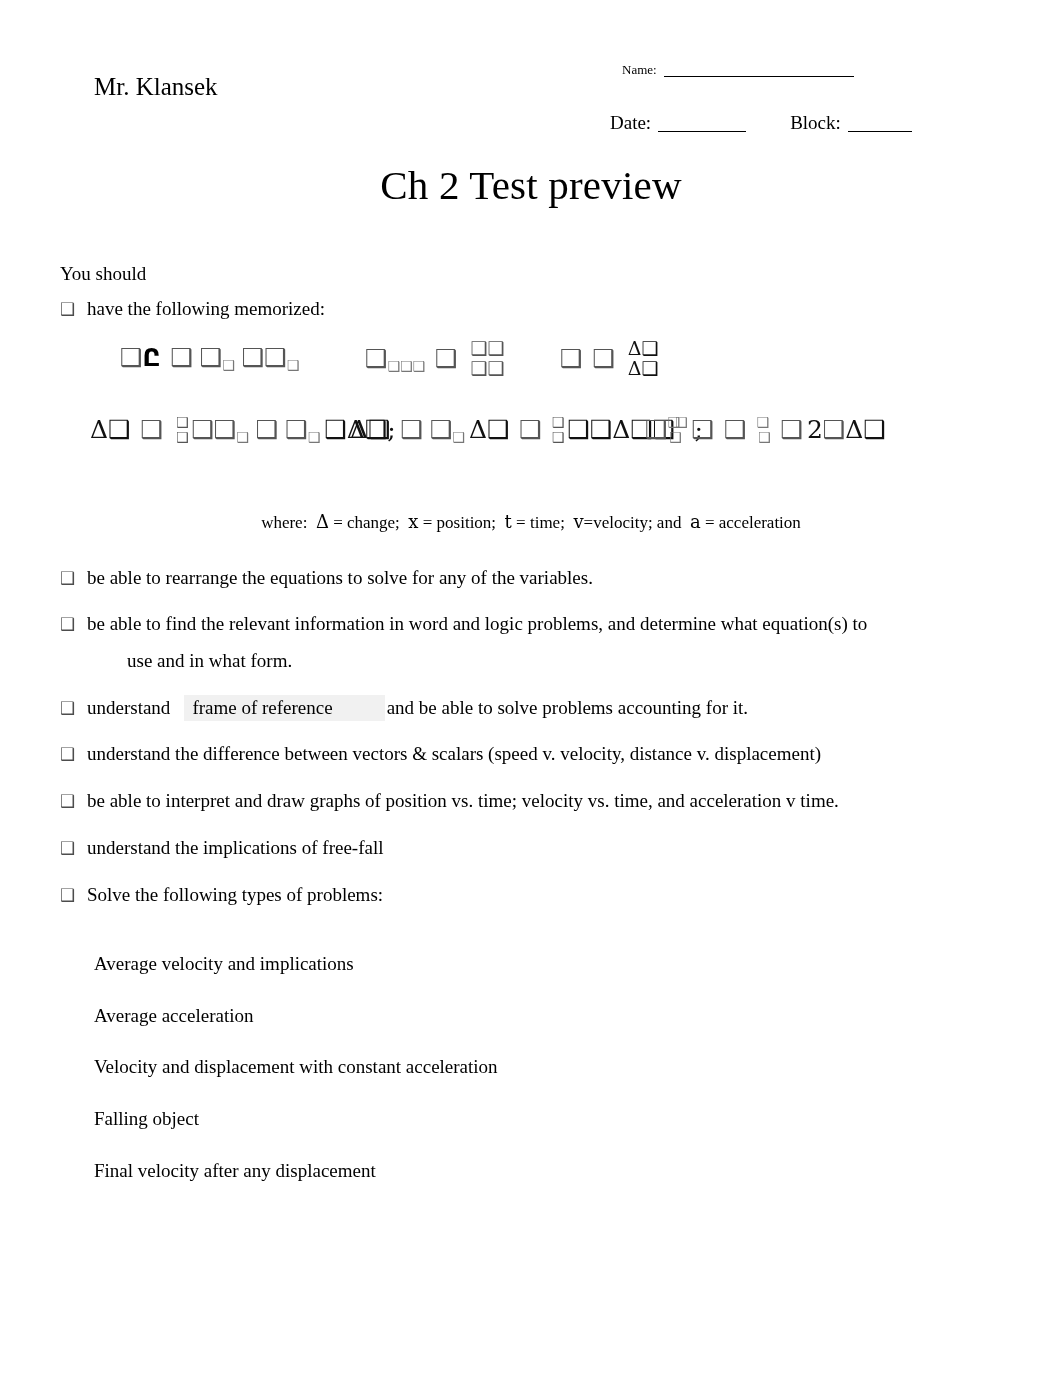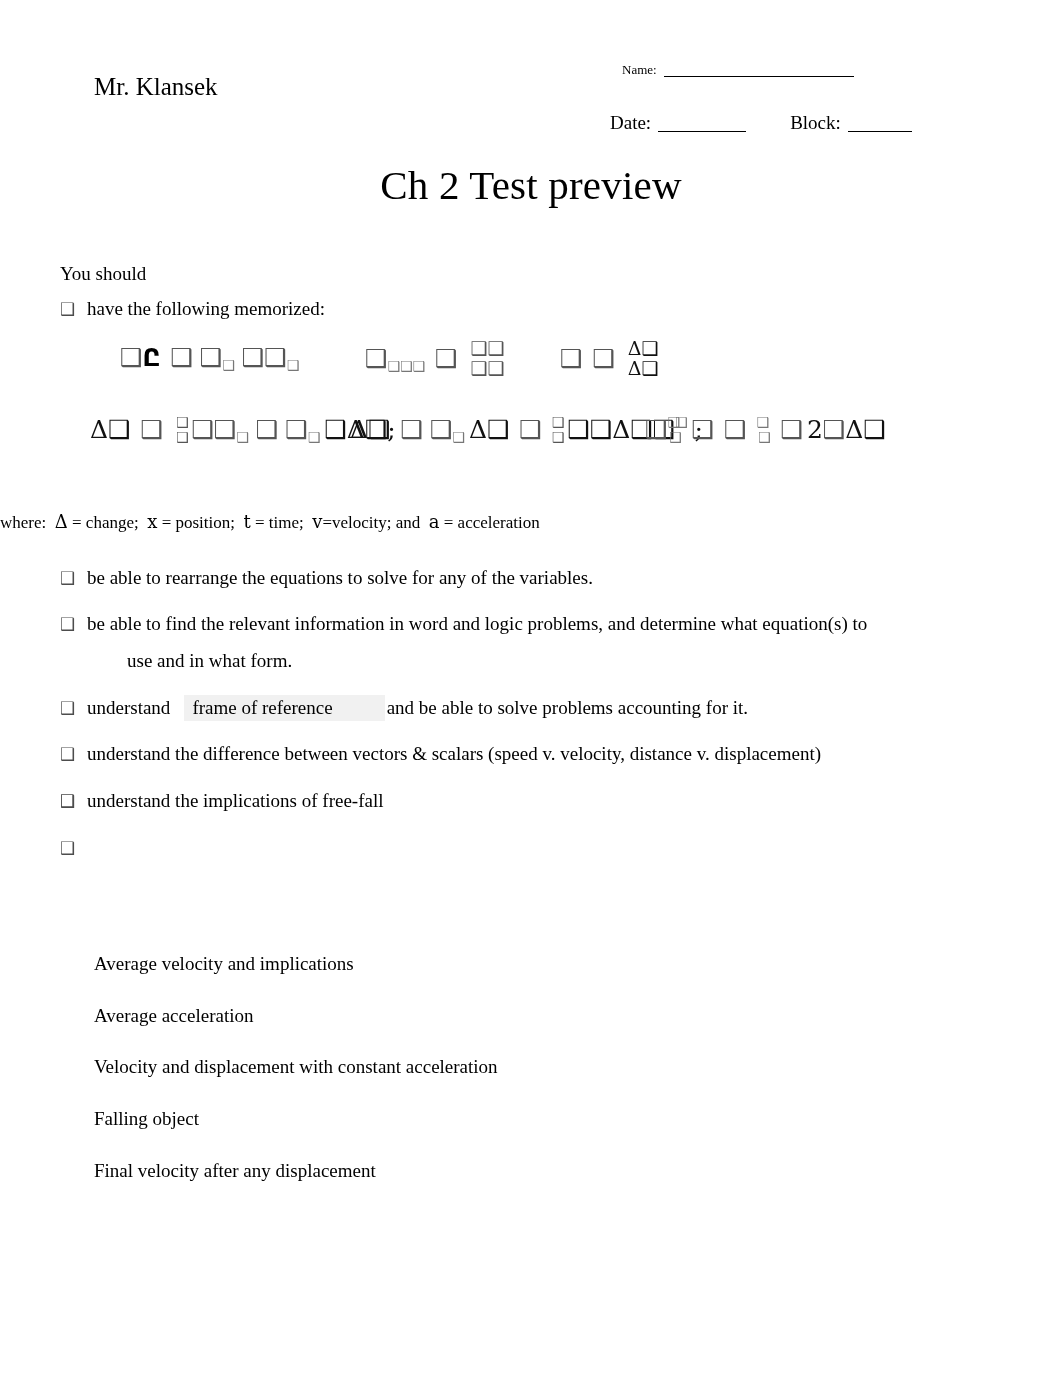--- a/index.html
+++ b/index.html
@@ -165,20 +165,21 @@
   }
   .frac .num, .frac .den { display: block; }
   .frac-sm { font-size: 14px; }
 
   
   .where {
     position: absolute;
     left: 0;
     right: 0;
     top: 510px;
+    text-align: center;
     font-size: 17px;
     line-height: 1.3;
   }
   .var {
     font-family: "DejaVu Serif", serif;
     font-size: 18px;
   }
 
   
   .sublist {
@@ -235,29 +236,31 @@
       <span>understand</span><span class="shaded">frame of reference</span><span>and be able to solve problems accounting for it.</span>
     </div>
 
     <div class="bullet" style="margin-bottom:22px;">
       <span class="glyph">❑</span>
       <span>understand the difference between vectors &amp; scalars (speed v. velocity, distance v. displacement)</span>
     </div>
 
     <div class="bullet" style="margin-bottom:22px;">
       <span class="glyph">❑</span>
+      <span>be able to interpret and draw graphs of position vs. time; velocity vs. time, and acceleration v time.</span>
     </div>
 
     <div class="bullet" style="margin-bottom:22px;">
       <span class="glyph">❑</span>
       <span>understand the implications of free-fall</span>
     </div>
 
     <div class="bullet" style="margin-bottom:0;">
       <span class="glyph">❑</span>
+      <span>Solve the following types of problems:</span>
     </div>
 
   </div>
 
   <div class="eqn-block">
 
     <div class="eqn-row eqn-row-1">
 
       <div class="eq" style="left:60px; top:8px;">
         <span class="tofu big">❑</span>

